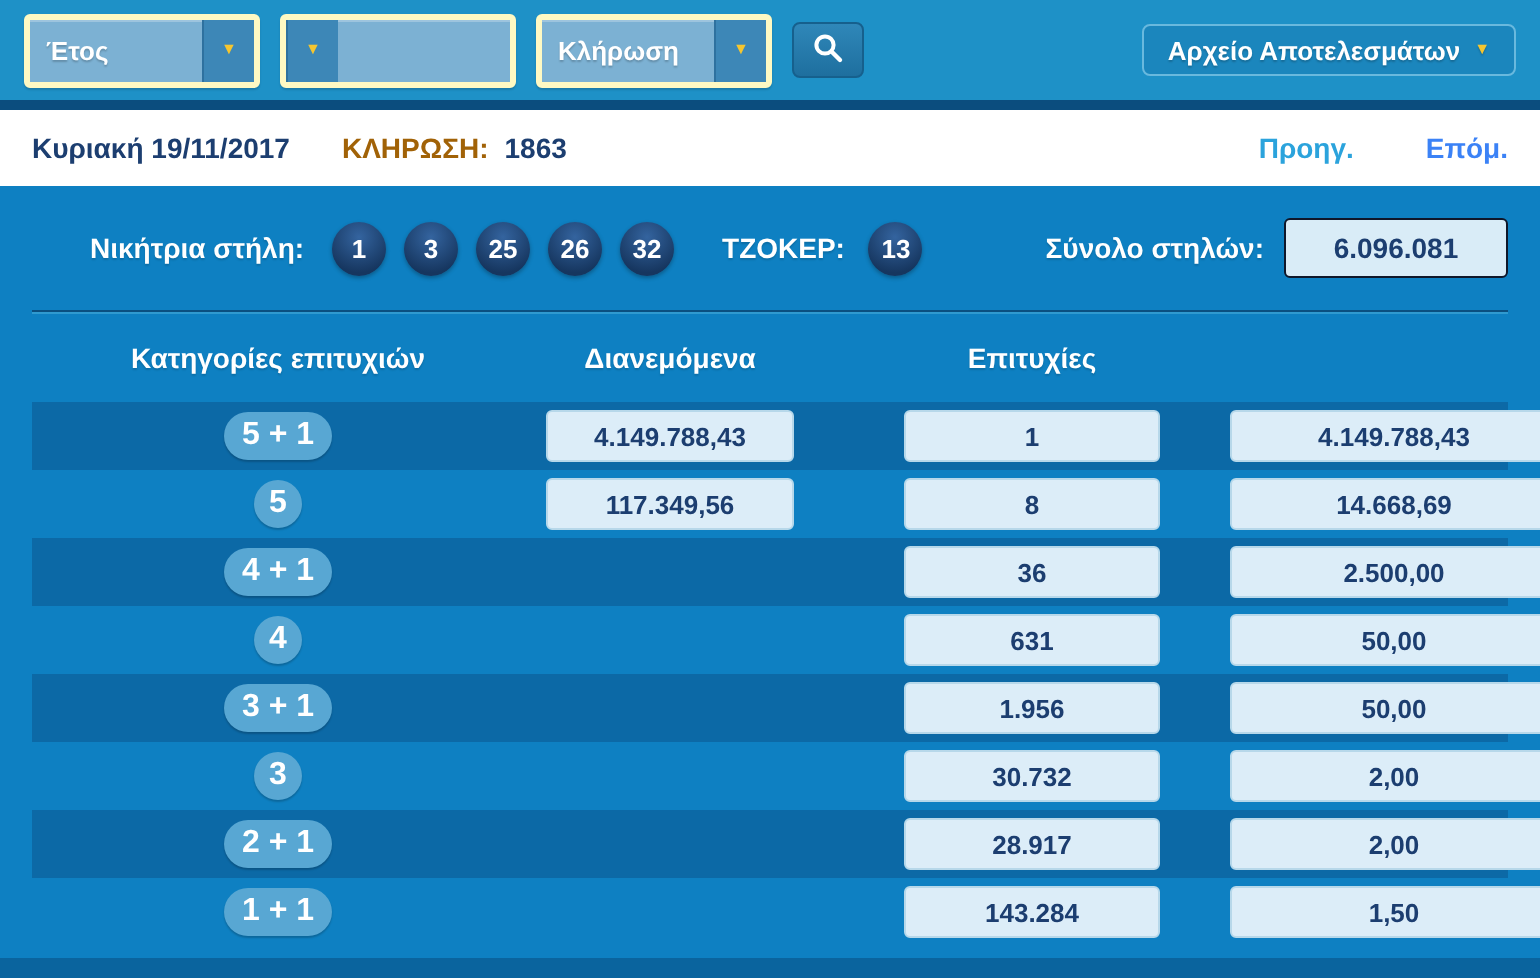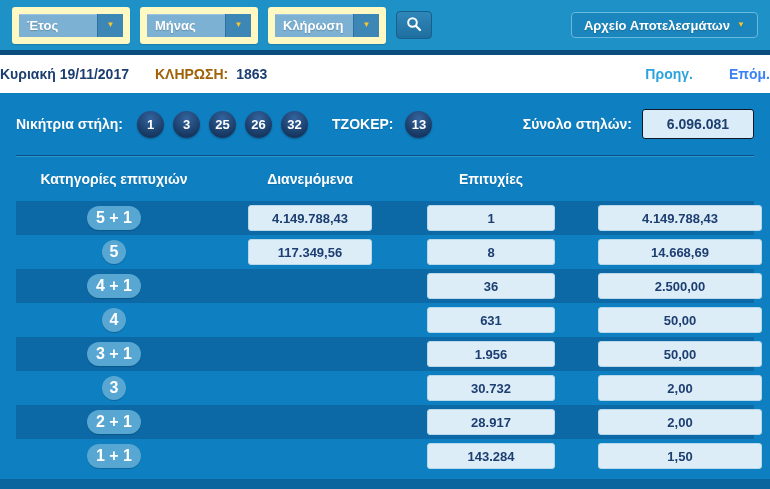--- a/index.html
+++ b/index.html
@@ -2,51 +2,51 @@
 <html><head>
 <meta charset="utf-8">
 <style>
   * { box-sizing: border-box; margin: 0; padding: 0; }
   html, body { width: 770px; height: 489px; }
   body { font-family: "Liberation Sans", sans-serif; }
   .screen { width: 770px; height: 489px; display: flex; flex-direction: column; background: #0e80c2; overflow: hidden; }
 
   
   .topbar { height: 50px; background: #1e91c7; display: flex; align-items: center; padding: 0 12px; gap: 10px; flex-shrink: 0; }
-  .dd { width: 118px; height: 37px; border: 7px solid #fef9c3; border-radius: 3px; display: flex; overflow: hidden; background: #7cb1d3; box-shadow: inset 0 1px 0 rgba(255,255,255,.25), 0 1px 1px rgba(0,0,0,.15); cursor: pointer; }
+  .dd { width: 118px; height: 37px; border: 3px solid #fef9c3; border-radius: 3px; display: flex; overflow: hidden; background: #7cb1d3; box-shadow: inset 0 1px 0 rgba(255,255,255,.25), 0 1px 1px rgba(0,0,0,.15); cursor: pointer; }
   .dd-label { flex: 1; color: #fff; font-size: 13px; font-weight: bold; display: flex; align-items: center; padding-left: 8px; text-shadow: 0 1px 1px rgba(0,0,0,.2); }
   .dd-btn { width: 26px; background: #3d87b7; border-left: 1px solid #2e719f; display: flex; align-items: center; justify-content: center; }
   .caret { color: #f6c62f; font-size: 8px; line-height: 1; }
   .search-btn { width: 36px; height: 28px; border-radius: 4px; background: linear-gradient(#2f87b9, #1e6f9f); border: 1px solid #16608d; display: flex; align-items: center; justify-content: center; cursor: pointer; }
   .archive-btn { margin-left: auto; height: 26px; padding: 0 12px; background: #1b86bd; border: 1px solid #69b9de; border-radius: 4px; color: #fff; font-size: 13px; font-weight: bold; display: flex; align-items: center; gap: 7px; cursor: pointer; text-shadow: 0 1px 1px rgba(0,0,0,.2); }
   .topbar-edge { height: 5px; background: #0b4d7e; flex-shrink: 0; }
 
   
-  .drawbar { height: 38px; background: #ffffff; display: flex; align-items: center; padding: 0 0; flex-shrink: 0; font-size: 14px; font-weight: bold; }
+  .drawbar { height: 38px; background: #ffffff; display: flex; align-items: center; padding: 0 16px; flex-shrink: 0; font-size: 14px; font-weight: bold; }
   .date { color: #1c3e70; }
   .draw-label { color: #a16207; margin-left: 26px; }
   .draw-number { color: #1c3e70; margin-left: 8px; }
   .nav { margin-left: auto; display: flex; gap: 36px; }
   .prev { color: #2ba3dc; cursor: pointer; }
   .next { color: #3b82f6; cursor: pointer; }
 
   
   .panel { flex: 1; display: flex; flex-direction: column; }
-  .winrow { height: 62px; display: flex; align-items: center; padding: 0 16px; flex-shrink: 0; }
+  .winrow { height: 62px; display: flex; align-items: center; padding: 0 16px; flex-shrink: 0; margin-left: 29px; }
   .win-label, .joker-label, .total-label { color: #fff; font-weight: bold; font-size: 14px; text-shadow: 0 1px 1px rgba(0,0,0,.15); }
   .balls { display: flex; gap: 9px; margin-left: 14px; }
   .ball { width: 27px; height: 27px; border-radius: 50%; background: radial-gradient(circle at 50% 28%, #34649f, #16365f 75%); color: #fff; font-size: 13px; font-weight: bold; display: flex; align-items: center; justify-content: center; box-shadow: 0 1px 2px rgba(0,0,0,.3); }
   .joker-label { margin: 0 12px 0 24px; }
   .total-label { margin-left: auto; }
   .total-box { width: 112px; height: 30px; background: #d9ecf7; border: 1px solid #0f172a; border-radius: 3px; color: #1c3e70; font-weight: bold; font-size: 14px; display: flex; align-items: center; justify-content: center; margin-left: 10px; }
 
   .divider { height: 2px; margin: 0 16px; border-top: 1px solid #0a4f80; border-bottom: 1px solid #2f9ad0; flex-shrink: 0; }
 
   
-  .thead, .trow { display: grid; grid-template-columns: 228px 164px 198px 1fr; align-items: center; }
+  .thead, .trow { display: grid; grid-template-columns: 228px 164px 198px 1fr; align-items: center; padding-left: 25px; }
   .thead { height: 44px; color: #fff; font-weight: bold; font-size: 14px; flex-shrink: 0; text-shadow: 0 1px 1px rgba(0,0,0,.15); }
   .thead > div { text-align: center; }
   .tbody { flex: 1; }
   .trow { height: 34px; }
   .trow.striped { background: linear-gradient(to right, transparent 16px, #0c69a6 16px, #0c69a6 calc(100% - 16px), transparent calc(100% - 16px)); }
   .pill { background: #58a7d3; color: #fff; font-weight: bold; font-size: 16px; display: flex; align-items: center; justify-content: center; margin: auto; box-shadow: 0 1px 1px rgba(0,0,0,.2); }
   .pill.capsule { width: 54px; height: 24px; border-radius: 12px; }
   .pill.circle { width: 24px; height: 24px; border-radius: 50%; }
   .cellbox { height: 26px; background: #dcedf8; border: 1px solid #b7d8ea; border-radius: 3px; color: #1c3e70; font-weight: bold; font-size: 13px; display: flex; align-items: center; justify-content: center; margin: auto; }
   .w-dist { width: 124px; } .w-hits { width: 128px; } .w-pay { width: 164px; }
@@ -59,21 +59,20 @@
 <div class="screen">
 
   <header class="topbar">
     <div class="dd">
       <span class="dd-label">Έτος</span>
       <span class="dd-btn">
           <span class="caret">▼</span>
         </span>
     </div>
     <div class="dd">
-      <span class="dd-label">Μήνας</span>
       <span class="dd-btn">
           <span class="caret">▼</span>
         </span>
     </div>
     <div class="dd">
       <span class="dd-label">Κλήρωση</span>
       <span class="dd-btn">
           <span class="caret">▼</span>
         </span>
     </div>

